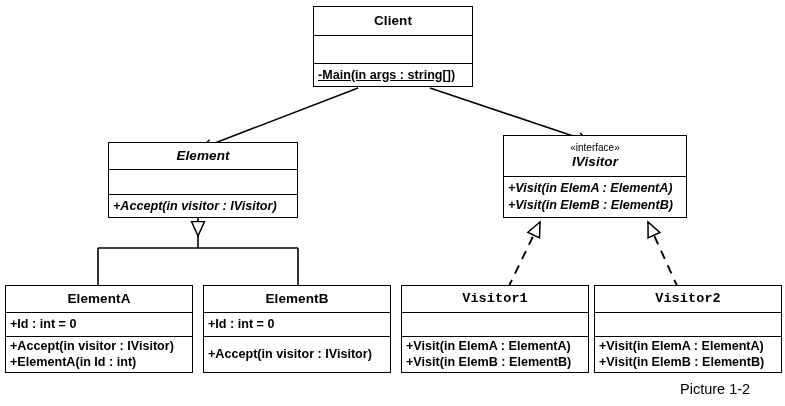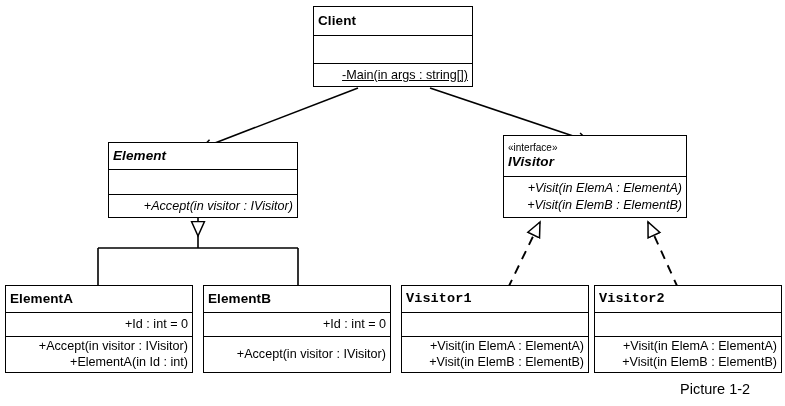--- a/index.html
+++ b/index.html
@@ -38,21 +38,21 @@
   .compartment {
     box-sizing: border-box;
     display: flex;
     flex-direction: column;
     justify-content: center;
   }
   .compartment + .compartment {
     border-top: 1.6px solid #000000;
   }
   .name-compartment {
-    align-items: flex-start;
+    align-items: center;
     justify-content: center;
     padding: 2px 4px;
   }
   .class-name {
     font-size: 13.5px;
     font-weight: bold;
     color: #000000;
     letter-spacing: 0.1px;
     line-height: 1.2;
     text-align: center;
@@ -69,21 +69,22 @@
     white-space: nowrap;
   }
   .members {
     padding: 1px 4px;
   }
   .member {
     font-size: 12.6px;
     color: #000000;
     line-height: 1.32;
     white-space: nowrap;
-    text-align: right;
+    text-align: left;
+    font-weight: bold;
   }
   .member.italic {
     font-style: italic;
   }
   .member.static {
     text-decoration: underline;
   }
   .empty-compartment {
     min-height: 22px;
   }

